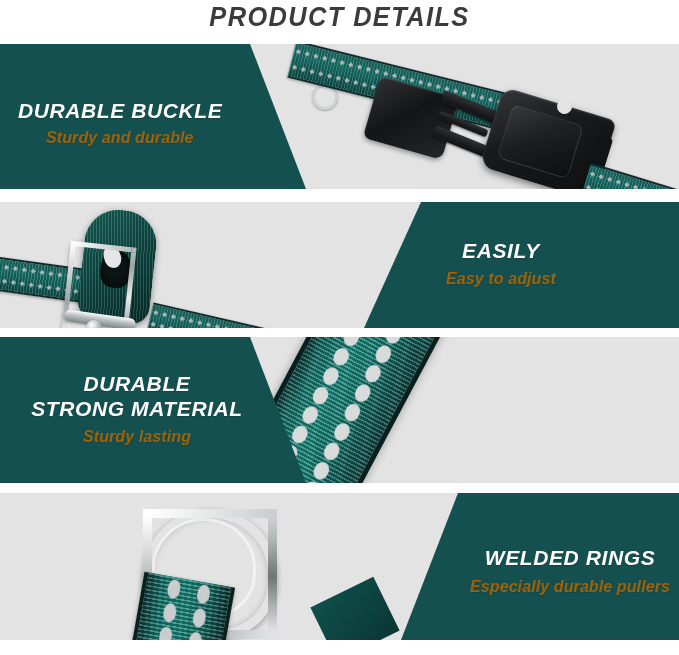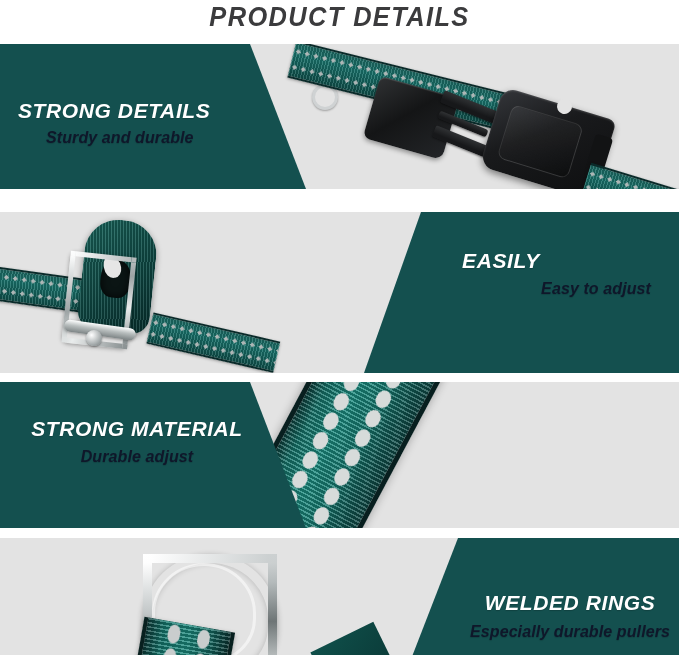--- a/index.html
+++ b/index.html
@@ -43,21 +43,21 @@
   }
 
   
   .panel {
     position: relative;
     width: 679px;
     overflow: hidden;
     background: #e3e3e3;
   }
   .panel-1 { height: 145px; margin-top: 3px; }
-  .panel-2 { height: 161px; margin-top: 23px; }
+  .panel-2 { height: 126px; margin-top: 13px; }
   .panel-3 { height: 146px; margin-top: 9px; }
   .panel-4 { height: 147px; margin-top: 10px; padding-left: 37px; }
 
   
   .photo-layer {
     position: absolute;
     inset: 0;
     background: #e3e3e3;
     overflow: hidden;
   }
@@ -94,30 +94,30 @@
     line-height: 25px;
     color: #ffffff;
     text-shadow: 0 1px 1px rgba(0,0,0,0.18);
     white-space: nowrap;
   }
   .txt .sub {
     font-size: 16px;
     font-weight: bold;
     letter-spacing: 0.1px;
     line-height: 22px;
-    color: #0f172a;
+    color: #a16207;
     text-shadow: 0 1px 1px rgba(0,0,0,0.15);
     white-space: nowrap;
   }
 
   .txt-p1 { left: 18px; top: 54px; text-align: left; }
   .txt-p1 .sub { margin-top: 4px; padding-left: 28px; }
 
   .txt-p2 { right: 28px; top: 36px; text-align: center; width: 300px; }
-  .txt-p2 .sub { margin-top: 5px; text-align: right; }
+  .txt-p2 .sub { margin-top: 5px; }
 
   .txt-p3 { left: 6px; top: 34px; text-align: center; width: 262px; }
   .txt-p3 .sub { margin-top: 5px; }
 
   .txt-p4 { right: 18px; top: 52px; text-align: center; width: 256px; }
   .txt-p4 .sub { margin-top: 6px; }
 
   
 
   
@@ -414,21 +414,21 @@
         <div class="strap p1-strapB">
           <div class="dots" style="top:6px"></div>
           <div class="dots" style="top:20px"></div>
         </div>
       </div>
     </div>
 
     <div class="wedge wedge-left"></div>
 
     <div class="txt txt-p1">
-      <div class="heading">STRONG DETAILS</div>
+      <div class="heading">DURABLE BUCKLE</div>
       <div class="sub">Sturdy and durable</div>
     </div>
   </div>
 
   <div class="panel panel-2">
 
     <div class="photo-layer">
       <div class="p2-art">
         <div class="strap p2-strapL">
           <div class="dots" style="top:5px"></div>
@@ -461,22 +461,23 @@
         <div class="p3-webbing">
           <div class="p3-reflect p3-reflect-a"></div>
           <div class="p3-reflect p3-reflect-b"></div>
         </div>
       </div>
     </div>
 
     <div class="wedge wedge-left"></div>
 
     <div class="txt txt-p3">
+      <div class="heading">DURABLE</div>
       <div class="heading">STRONG MATERIAL</div>
-      <div class="sub">Durable adjust</div>
+      <div class="sub">Sturdy lasting</div>
     </div>
   </div>
 
   <div class="panel panel-4">
 
     <div class="photo-layer">
       <div class="p4-art">
         <div class="p4-ring"></div>
         <div class="p4-ring-inner"></div>
         <div class="p4-tab">

